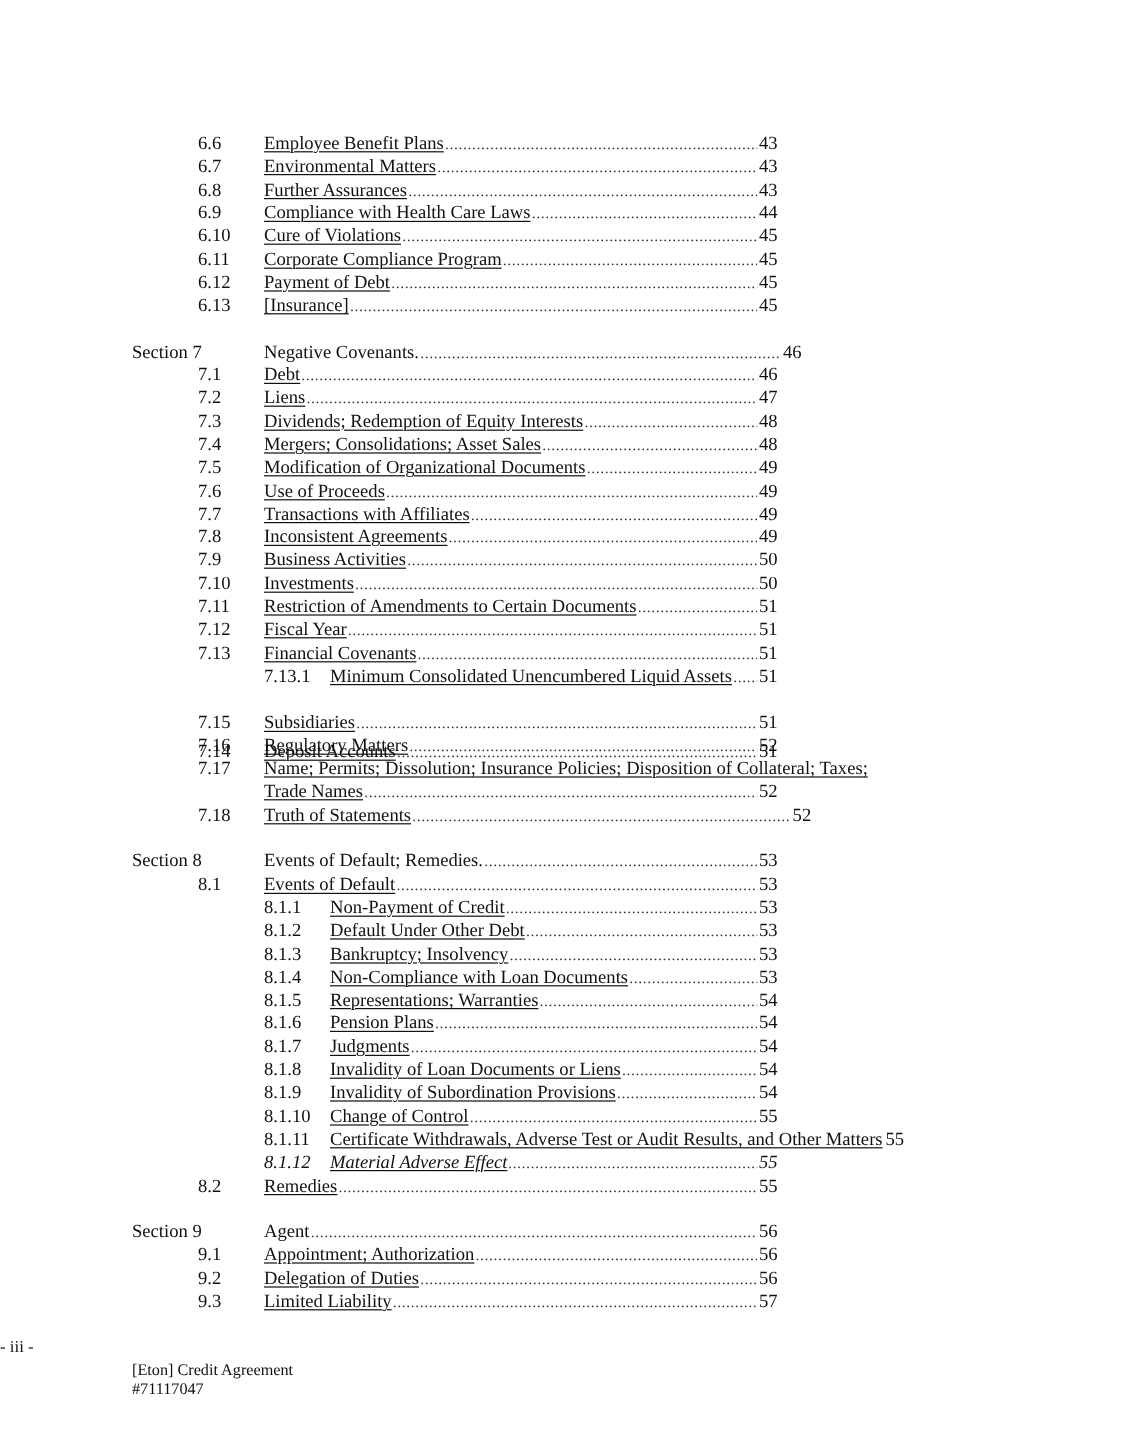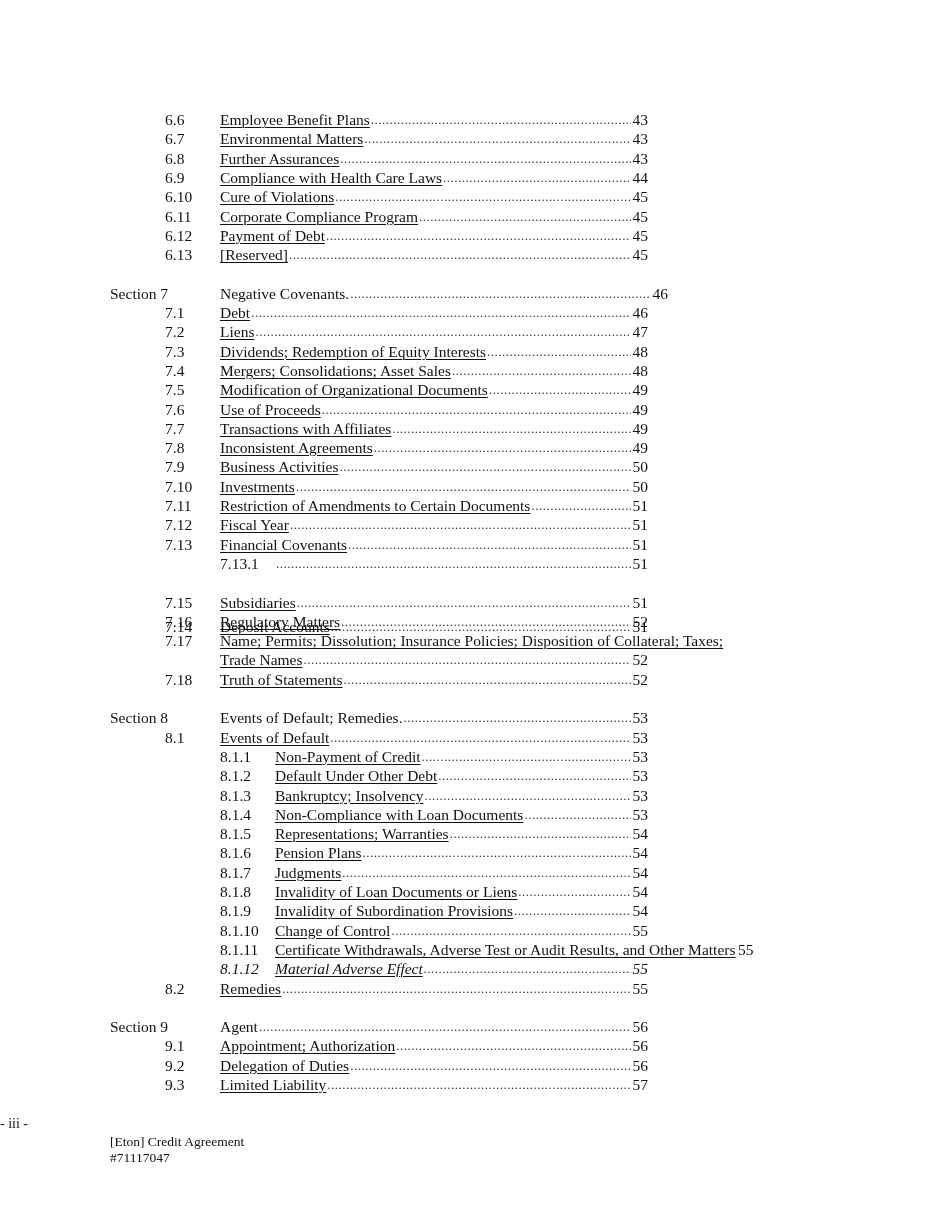--- a/index.html
+++ b/index.html
@@ -153,21 +153,21 @@
       <span class="num lvl1">6.12</span>
       <span class="entry lvl1">
         <span class="title u">Payment of Debt</span>
         <span class="leader"></span>
         <span class="page">45</span>
       </span>
     </div>
     <div class="row" style="top: 135.1px;">
       <span class="num lvl1">6.13</span>
       <span class="entry lvl1">
-        <span class="title u">[Reserved]</span>
+        <span class="title u">[Insurance]</span>
         <span class="leader"></span>
         <span class="page">45</span>
       </span>
     </div>
     <div class="row" style="top: 173.7px; padding-left: 20px;">
       <span class="num section">Section 7</span>
       <span class="entry lvl0">
         <span class="title">Negative Covenants.</span>
         <span class="leader"></span>
         <span class="page">46</span>
@@ -273,20 +273,21 @@
       <span class="num lvl1">7.13</span>
       <span class="entry lvl1">
         <span class="title u">Financial Covenants</span>
         <span class="leader"></span>
         <span class="page">51</span>
       </span>
     </div>
     <div class="row" style="top: 443.9px;">
       <span class="num lvl2">7.13.1</span>
       <span class="entry lvl2">
+        <span class="title u">Minimum Consolidated Unencumbered Liquid Assets</span>
         <span class="leader"></span>
         <span class="page">51</span>
       </span>
     </div>
     <div class="row" style="top: 463.2px; margin-top: 44px;">
       <span class="num lvl1">7.14</span>
       <span class="entry lvl1">
         <span class="title u">Deposit Accounts</span>
         <span class="leader"></span>
         <span class="page">51</span>
@@ -315,21 +316,21 @@
       </span>
     </div>
     <div class="row" style="top: 540.4px;">
       <span class="num lvl1"></span>
       <span class="entry lvl1">
         <span class="title u">Trade Names</span>
         <span class="leader"></span>
         <span class="page">52</span>
       </span>
     </div>
-    <div class="row" style="top: 559.7px;">
+    <div class="row" style="top: 559.7px; padding-left: 28px;">
       <span class="num lvl1">7.18</span>
       <span class="entry lvl1">
         <span class="title u">Truth of Statements</span>
         <span class="leader"></span>
         <span class="page">52</span>
       </span>
     </div>
     <div class="row" style="top: 598.3px;">
       <span class="num section">Section 8</span>
       <span class="entry lvl0">

